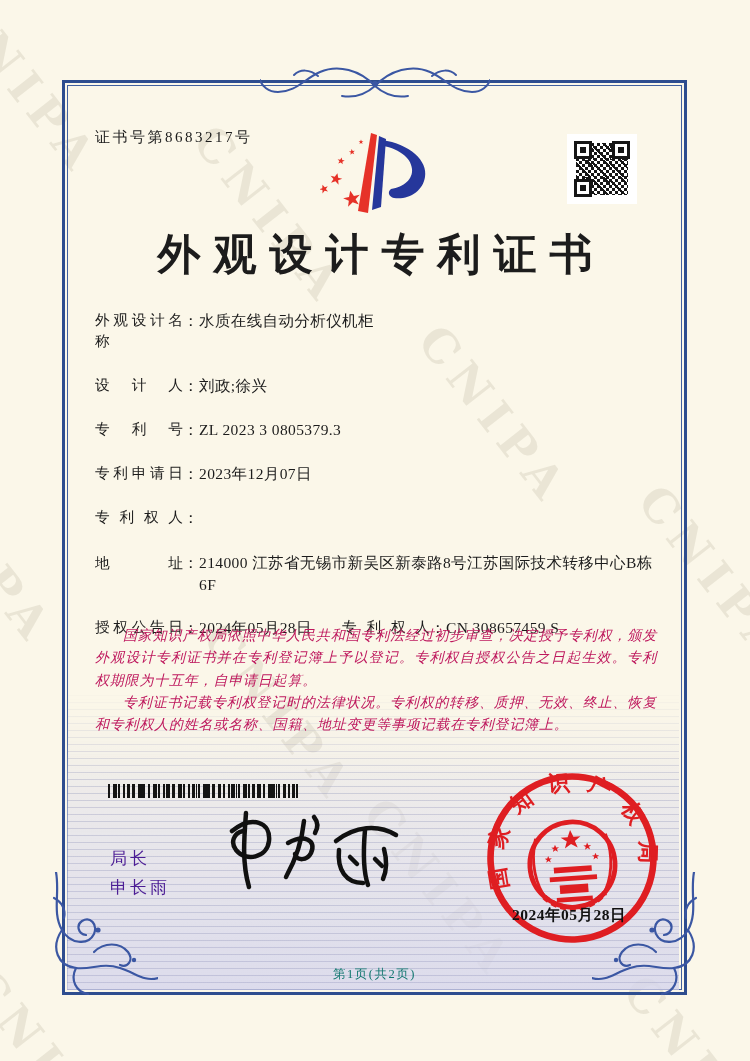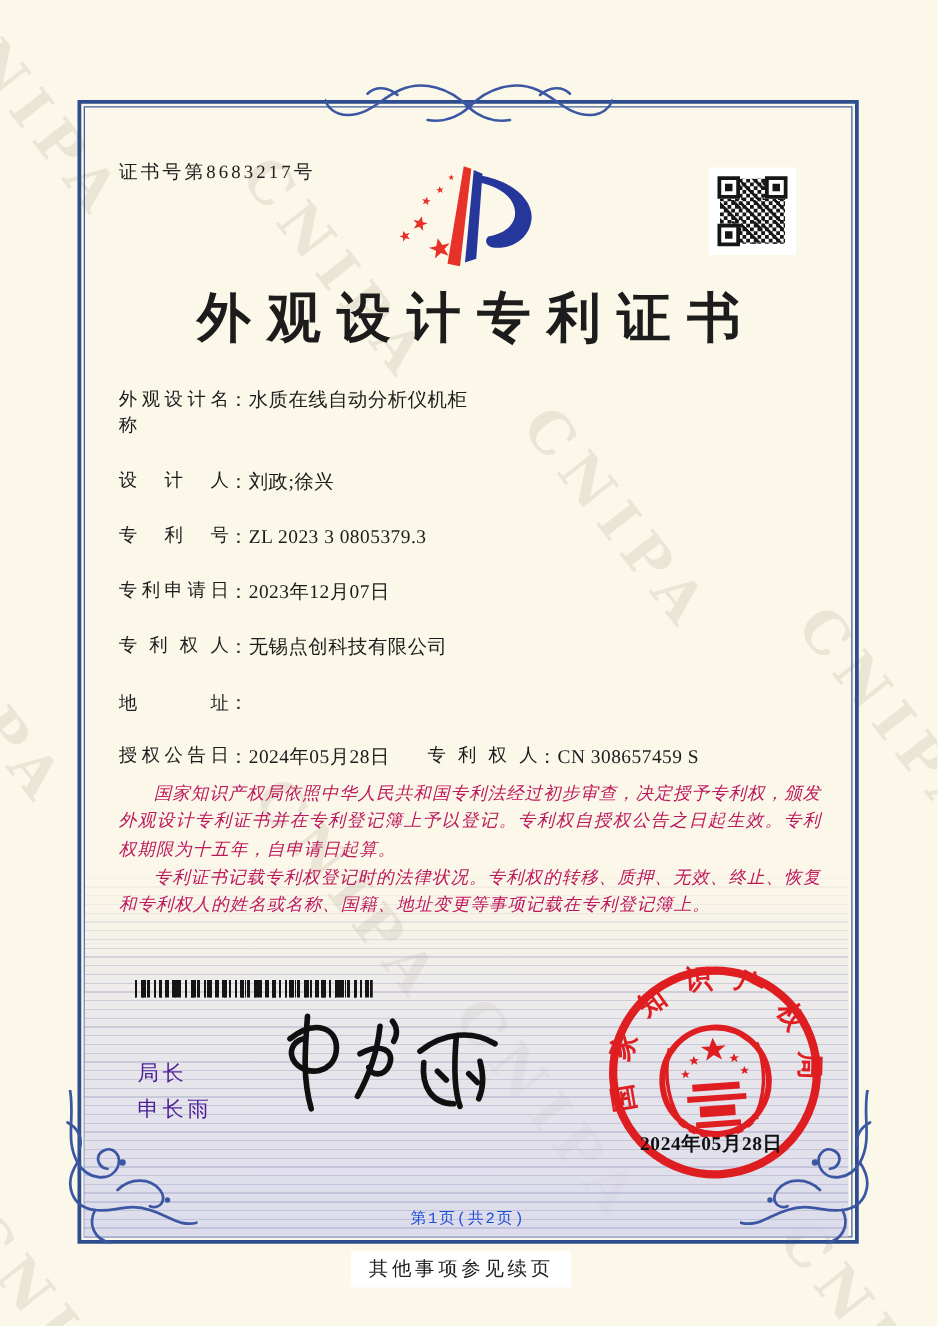--- a/index.html
+++ b/index.html
@@ -98,21 +98,21 @@
   }
   .sig-title{top:847px;} .sig-name{top:876px;text-align:right;}
   .signature{position:absolute;left:218px;top:797px;width:185px;height:102px;}
   .seal{position:absolute;left:482px;top:768px;width:180px;height:180px;transform:rotate(-4deg);opacity:.95;}
   .seal-date{
     position:absolute;left:493px;top:905px;width:152px;text-align:center;
     font-size:15.5px;font-weight:600;letter-spacing:.5px;color:#111;
   }
   .page-footer{
     position:absolute;left:62px;top:966px;width:625px;text-align:center;
-    font-size:12.5px;letter-spacing:1.5px;color:#1d4ed8;font-family:Liberation Mono, monospace;
+    font-size:12.5px;letter-spacing:1.5px;color:#0f766e;
   }
   .continuation{
     position:absolute;left:281px;top:1001px;background:#ffffff;
     padding:4px 14px;font-size:15.5px;letter-spacing:3px;color:#222;
   }
 </style>
 </head>
 <body>
 
 <div class="page">
@@ -207,25 +207,25 @@
         <span class="val">ZL 2023 3 0805379.3</span>
     </div>
     <div class="row">
       <span class="lbl">专利申请日</span>
         <span class="colon">：</span>
         <span class="val">2023年12月07日</span>
     </div>
     <div class="row">
       <span class="lbl">专利权人</span>
         <span class="colon">：</span>
-        <span class="val">无锡点创科技有限公司</span>
     </div>
     <div class="row addr">
       <span class="lbl">地址</span>
         <span class="colon">：</span>
+        <span class="val">214000 江苏省无锡市新吴区新泰路8号江苏国际技术转移中心B栋6F</span>
     </div>
     <div class="row last">
       <span class="pair1">
         <span class="lbl">授权公告日</span>
           <span class="colon">：</span>
           <span class="val">2024年05月28日</span>
       </span>
       <span class="pair2">
         <span class="lbl">专利权人</span>
           <span class="colon">：</span>
@@ -278,15 +278,14 @@
       <rect x="80" y="123" width="30" height="9"></rect>
       <rect x="76" y="136" width="38" height="5"></rect>
       <path d="M63,134 A44,44 0 0 0 127,134" fill="none" stroke="#df1418" stroke-width="6" stroke-dasharray="6 4"></path>
       <path d="M58,72 C51,96 54,120 66,138" fill="none" stroke="#df1418" stroke-width="3"></path>
       <path d="M132,72 C139,96 136,120 124,138" fill="none" stroke="#df1418" stroke-width="3"></path>
     </g>
   </svg>
   <div class="seal-date">2024年05月28日</div>
 
   <div class="page-footer">第1页(共2页)</div>
-  <div class="continuation">其他事项参见续页</div>
 
 </div>
 
 </body></html>

